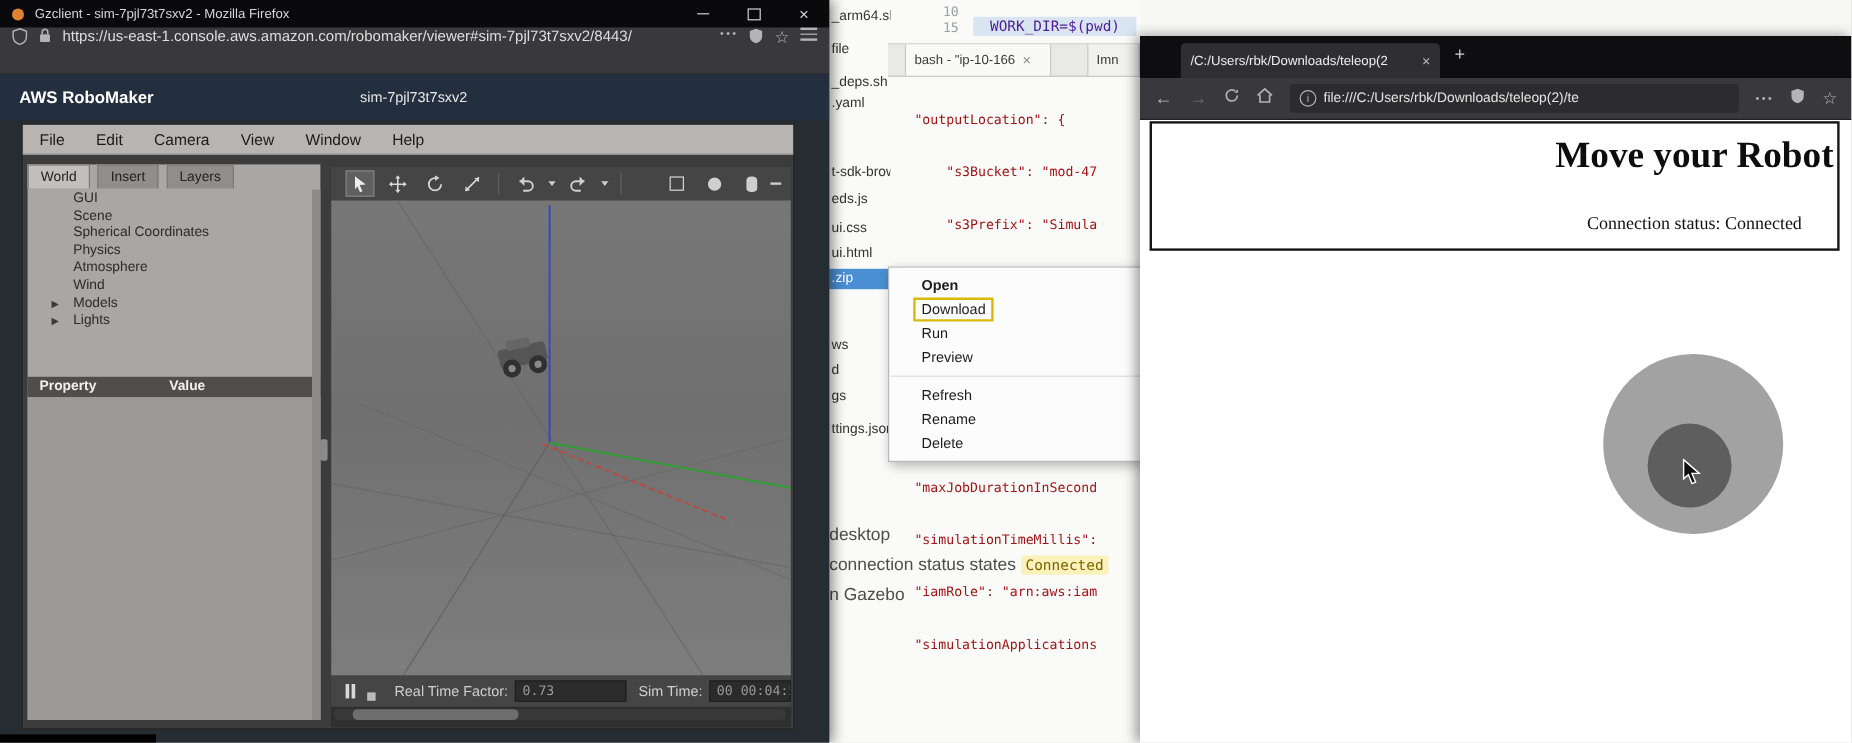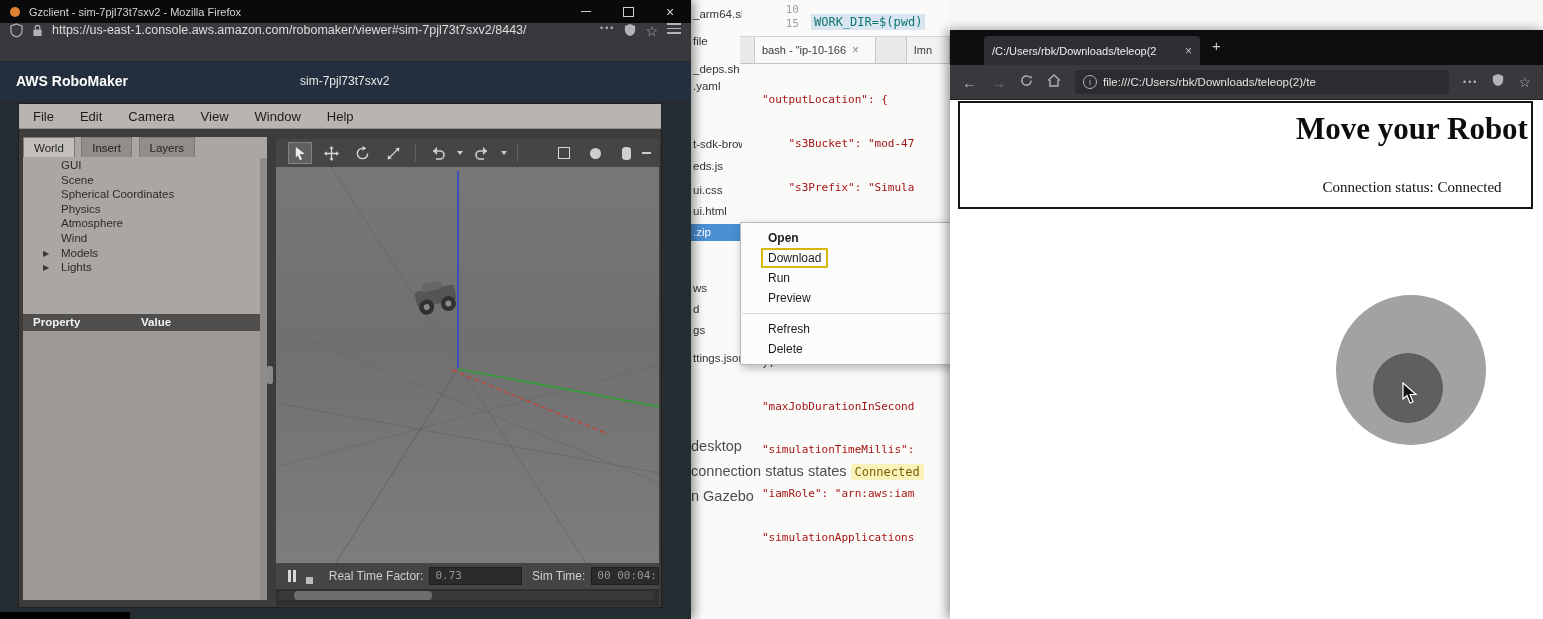--- a/index.html
+++ b/index.html
@@ -1,21 +1,21 @@
 <!DOCTYPE html>
 <html><head>
 <meta charset="utf-8">
 <style>
   html,body{margin:0;padding:0;background:#ddd;}
   .screen{position:relative;width:1543px;height:619px;overflow:hidden;background:#f7f7f5;font-family:"Liberation Sans",sans-serif;}
 
   
   .editor{position:absolute;left:691px;top:0;width:259px;height:619px;background:#fafaf8;}
   .gutter-num{position:absolute;left:86px;width:22px;text-align:right;font:11px "DejaVu Sans Mono",monospace;color:#9aa0a6;}
-  .code-line{position:absolute;left:120px;top:14px;font:12px "DejaVu Sans Mono",monospace;color:#0f766e;background:#d9e6f2;padding:1px 3px;white-space:pre;}
+  .code-line{position:absolute;left:120px;top:14px;font:12px "DejaVu Sans Mono",monospace;color:#4c1d95;background:#d9e6f2;padding:1px 14px;white-space:pre;}
   .term-bar{position:absolute;left:49px;right:0;top:36px;height:26px;background:#e9e9e7;border-top:1px solid #d4d4d2;border-bottom:1px solid #c4c4c2;display:flex;align-items:stretch;}
   .term-tab{display:flex;align-items:center;gap:6px;padding:0 7px;font-size:11px;color:#3a3a3a;border-right:1px solid #c9c9c7;border-left:1px solid #c9c9c7;white-space:nowrap;overflow:hidden;}
   .term-tab.active{background:#f9f9f7;margin-left:14px;width:150px;}
   .term-tab.partial{margin-left:30px;width:40px;background:#f1f1ef;}
   .tab-x{color:#8a8a8a;font-size:12px;}
   .json-block{position:absolute;left:71px;top:64px;font:11px/14.6px "DejaVu Sans Mono",monospace;white-space:pre;color:#a31515;}
   .json-block .punct{color:#333;}
   .file-row{position:absolute;left:0;width:49px;height:17px;line-height:17px;font-size:11.5px;color:#333;padding-left:2px;white-space:nowrap;overflow:hidden;}
   .file-row.selected{background:#4a8fd3;color:#fff;}
   .ctx-menu{position:absolute;left:49px;top:222px;width:211px;background:#fcfcfc;border:1px solid #b9b9b9;box-shadow:2px 3px 9px rgba(0,0,0,.28);padding:5px 0;}
@@ -157,20 +157,21 @@
 
     <div class="ctx-menu">
       <div class="ctx-item bold">Open</div>
       <div class="ctx-item">
         <span class="hl-box">Download</span>
       </div>
       <div class="ctx-item">Run</div>
       <div class="ctx-item">Preview</div>
       <div class="ctx-sep"></div>
       <div class="ctx-item">Refresh</div>
+      <div class="ctx-item">Rename</div>
       <div class="ctx-item">Delete</div>
     </div>
   </div>
 
   <div class="win-left">
     <div class="titlebar">
       <span class="app-dot"></span>
       <span class="tb-title">Gzclient - sim-7pjl73t7sxv2 - Mozilla Firefox</span>
       <span class="tb-controls">
         <span class="tbc">

